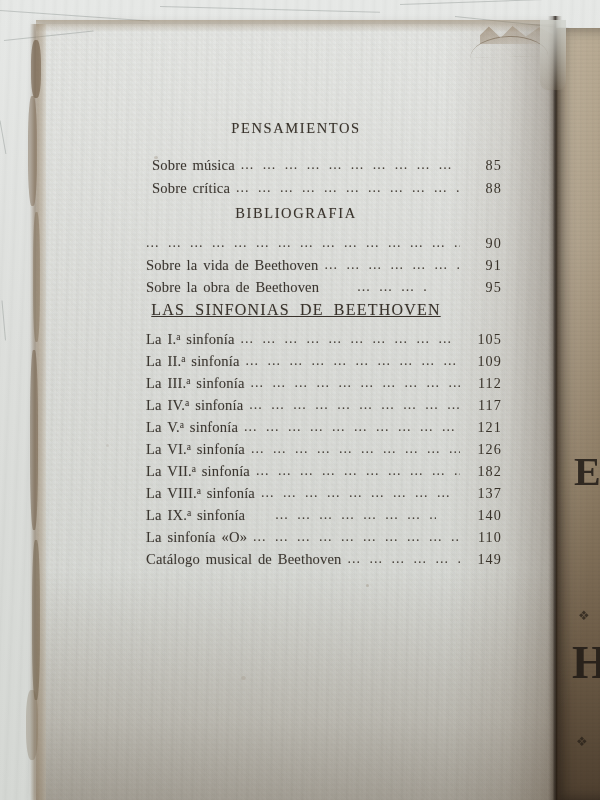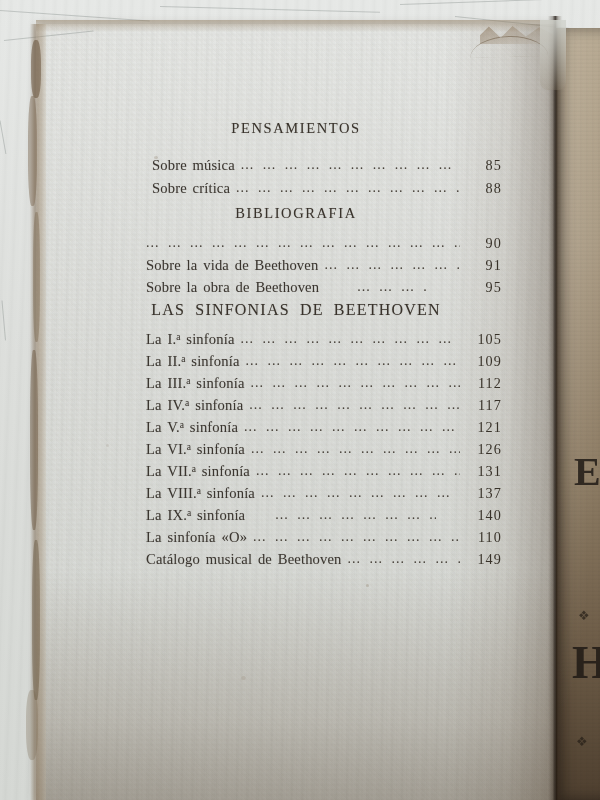--- a/index.html
+++ b/index.html
@@ -177,20 +177,21 @@
     text-align: center;
     font-size: 14.5px;
     letter-spacing: 1.6px;
     color: #39332c;
     text-shadow: 0 0 1px rgba(58,50,40,0.25);
   }
   #heading-sinfonias {
     font-size: 16px;
     letter-spacing: 1.2px;
     word-spacing: 5px;
+    text-decoration: underline;
   }
 
   .toc-row {
     position: absolute;
     display: flex;
     align-items: baseline;
     left: 86px;
     width: 356px;
     font-size: 14.6px;
     color: #3b3630;
@@ -366,21 +367,21 @@
             <span>...   ...   ...   ...   ...   ...   ...   ...   ...   ...   ...   ...   ...   ...   ...   ...</span>
           </span>
         <span class="toc-page">126</span>
       </div>
 
       <div class="toc-row" style="top:439px;">
         <span class="toc-label"><span>La VII.</span><span class="ord-sup">a</span><span> sinfonía</span></span>
         <span class="toc-leader">
             <span>...   ...   ...   ...   ...   ...   ...   ...   ...   ...   ...   ...   ...   ...   ...   ...</span>
           </span>
-        <span class="toc-page">131</span>
+        <span class="toc-page">182</span>
       </div>
 
       <div class="toc-row" style="top:461px;">
         <span class="toc-label"><span>La VIII.</span><span class="ord-sup">a</span><span> sinfonía</span></span>
         <span class="toc-leader">
             <span>...   ...   ...   ...   ...   ...   ...   ...   ...   ...   ...   ...   ...   ...   ...   ...</span>
           </span>
         <span class="toc-page">137</span>
       </div>
 

